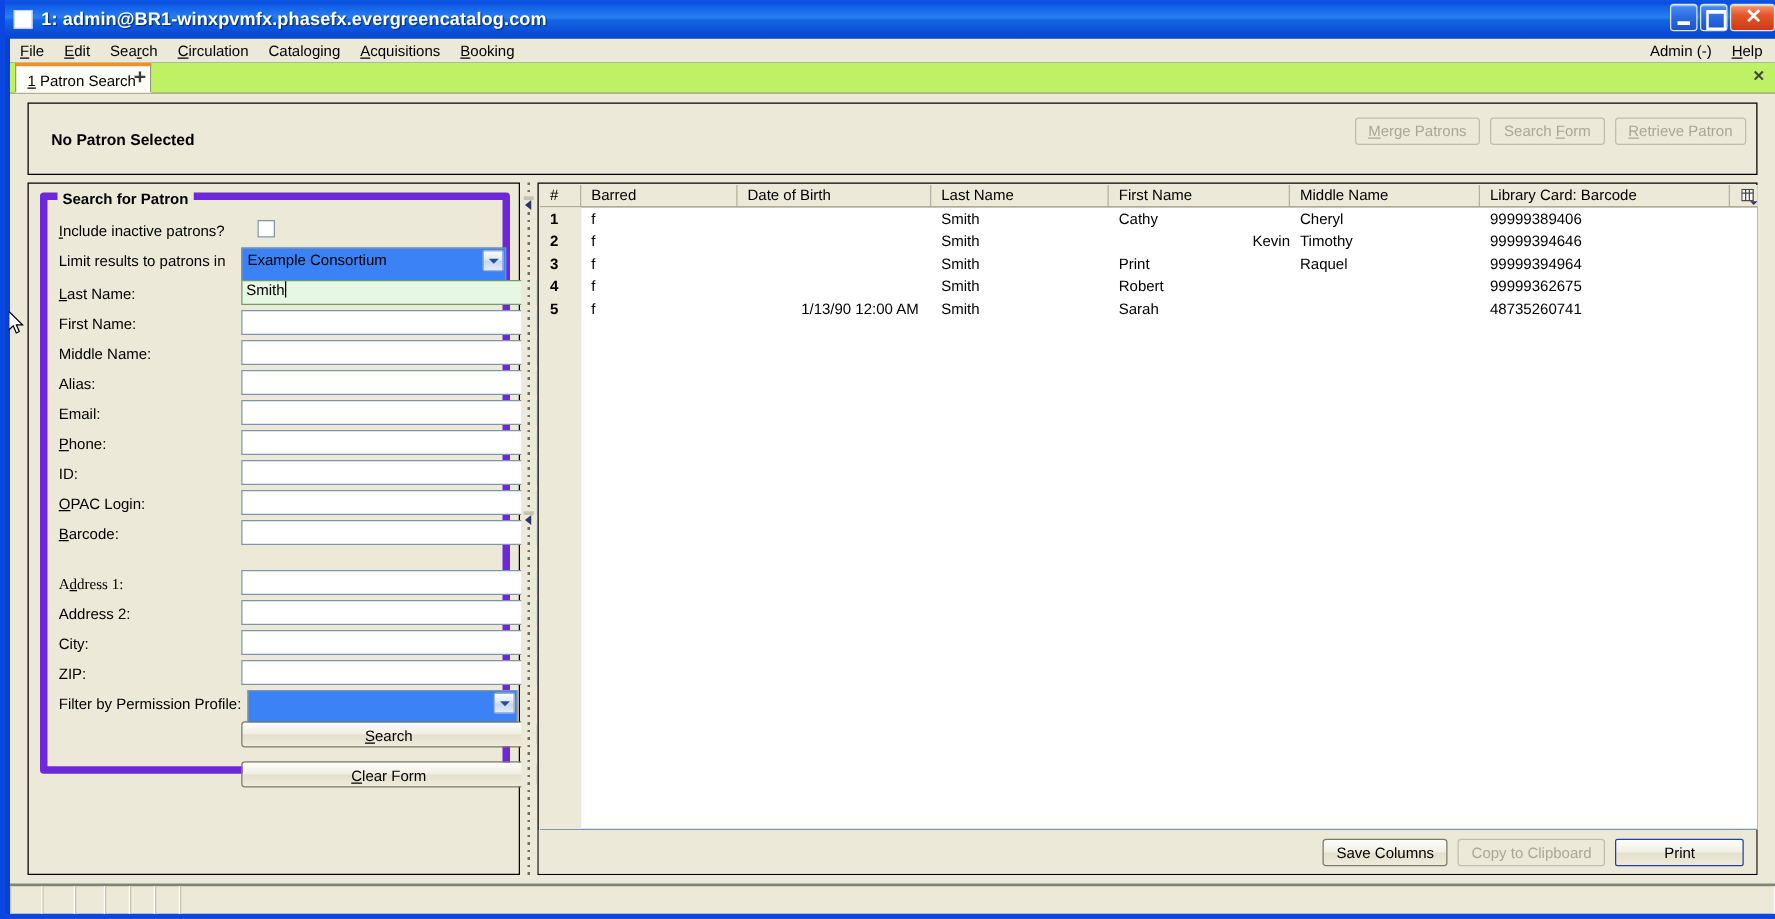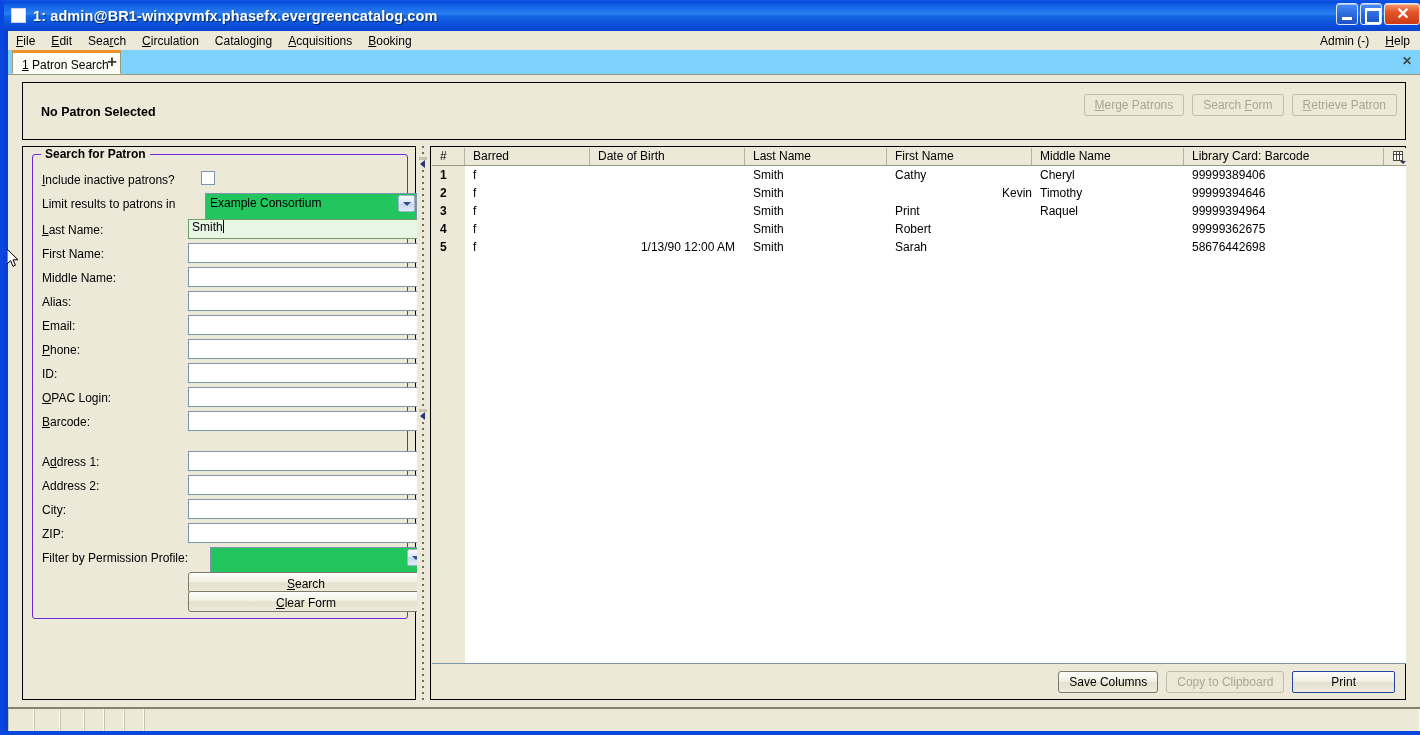--- a/index.html
+++ b/index.html
@@ -83,21 +83,21 @@
   .menu-item {
     padding: 1px 8px; font-size: 12px; color: #000; cursor: default;
     white-space: nowrap;
   }
   .menu-item u { text-decoration: underline; }
   #menu-right { position: absolute; right: 2px; display: flex; }
 
   
   #tabstrip {
     position: absolute; left: 4px; top: 50px; width: 1412px; height: 25px;
-    background: #7dd3fc;
+    background: #bef264;
     border-bottom: 1px solid #9a9780;
   }
   #tab-patron-search {
     position: absolute; left: 4px; top: 0px;
     height: 24px; padding: 3px 11px 0 9px;
     background: #fdfdf7;
     border: 1px solid #9a9780;
     border-top: 3px solid #f0902a;
     border-bottom: 1px solid #fdfdf7;
     font-size: 12px; line-height: 18px;
@@ -195,21 +195,21 @@
     position: absolute; left: 422px; top: 71px;
     width: 976px; height: 554px;
     background: #ece9d8;
     border: 1px solid #000;
   }
 
   
   #search-group {
     position: absolute; left: 9px; top: 7px;
     width: 376px; height: 465px;
-    border: 1px solid #6d28d9;
+    border: 6px solid #6d28d9;
     border-radius: 3px;
   }
   #search-legend {
     position: absolute; left: 8px; top: -8px;
     background: #ece9d8; padding: 0 4px;
     font-size: 12px; font-weight: bold; color: #000;
   }
   .frow {
     position: absolute; left: 0; width: 376px; height: 24px;
   }
@@ -228,26 +228,25 @@
     padding: 0 3px;
     color: #000;
   }
   .finput.filled {
     background: #e6f7e3;
     border: 1px solid #6f9e6a;
   }
   .fselect {
     position: absolute; left: 155px; top: 0px;
     width: 180px; height: 34px;
-    background: #22c55e;
+    background: #3b82f6;
     border: 1px solid #7d95ab;
     font-size: 12px;
     padding: 2px 0 0 4px;
     color: #000;
-    margin-left: 17px;
   }
   .fselect.wide { width: 212px; }
   .fselect .arrowbox {
     position: absolute; right: 1px; top: 1px;
     width: 17px; height: 17px;
     background: linear-gradient(to bottom, #fbfcfe 0%, #dce7f6 45%, #c6d7ef 55%, #e2ebf8 100%);
     border: 1px solid #9fb4cc;
     border-radius: 2px;
   }
   .fselect .arrowbox::after {
@@ -440,21 +439,21 @@
         <div class="frow" style="top:232px;">
           <div class="flabel"><u>O</u>PAC Login:</div>
           <div class="finput"><span></span></div>
         </div>
 
         <div class="frow" style="top:256px;">
           <div class="flabel"><u>B</u>arcode:</div>
           <div class="finput"><span></span></div>
         </div>
 
-        <div class="frow" style="top:296px;">
+        <div class="frow" style="top:296px;font-family:Liberation Serif, serif;">
           <div class="flabel">A<u>d</u>dress 1:</div>
           <div class="finput"><span></span></div>
         </div>
 
         <div class="frow" style="top:320px;">
           <div class="flabel">Address 2:</div>
           <div class="finput"><span></span></div>
         </div>
 
         <div class="frow" style="top:344px;">
@@ -469,21 +468,21 @@
 
         <div class="frow" style="top:392px;">
           <div class="flabel">Filter by Permission Profile:</div>
           <div class="fselect" style="left:160px;width:216px;">
             <span></span>
             <span class="arrowbox"></span>
           </div>
         </div>
 
         <div class="btn fbtn" style="top:417px;"><u>S</u>earch</div>
-        <div class="btn fbtn" style="top:436px;"><u>C</u>lear Form</div>
+        <div class="btn fbtn" style="top:449px;"><u>C</u>lear Form</div>
       </div>
     </div>
 
     <div id="splitter">
       <div class="grip-col"></div>
       <div class="arrow-top"></div>
       <div class="arrow-bot"></div>
     </div>
 
     <div id="right-panel">
@@ -547,21 +546,21 @@
             <div class="td" style="width:152px;"></div>
             <div class="td" style="width:200px;">99999362675</div>
           </div>
           <div class="trow">
             <div class="td num" style="width:33px;">5</div>
             <div class="td" style="width:125px;">f</div>
             <div class="td" style="width:155px;text-align:right;padding-right:10px;">1/13/90 12:00 AM</div>
             <div class="td" style="width:142px;">Smith</div>
             <div class="td" style="width:145px;">Sarah</div>
             <div class="td" style="width:152px;"></div>
-            <div class="td" style="width:200px;">58676442698</div>
+            <div class="td" style="width:200px;">48735260741</div>
           </div>
         </div>
       </div>
 
       <div id="results-footer">
         <div class="btn">Save Columns</div>
         <div class="btn disabled">Copy to Clipboard</div>
         <div class="btn default" style="padding-left:38px;padding-right:38px;">Print</div>
       </div>
     </div>

